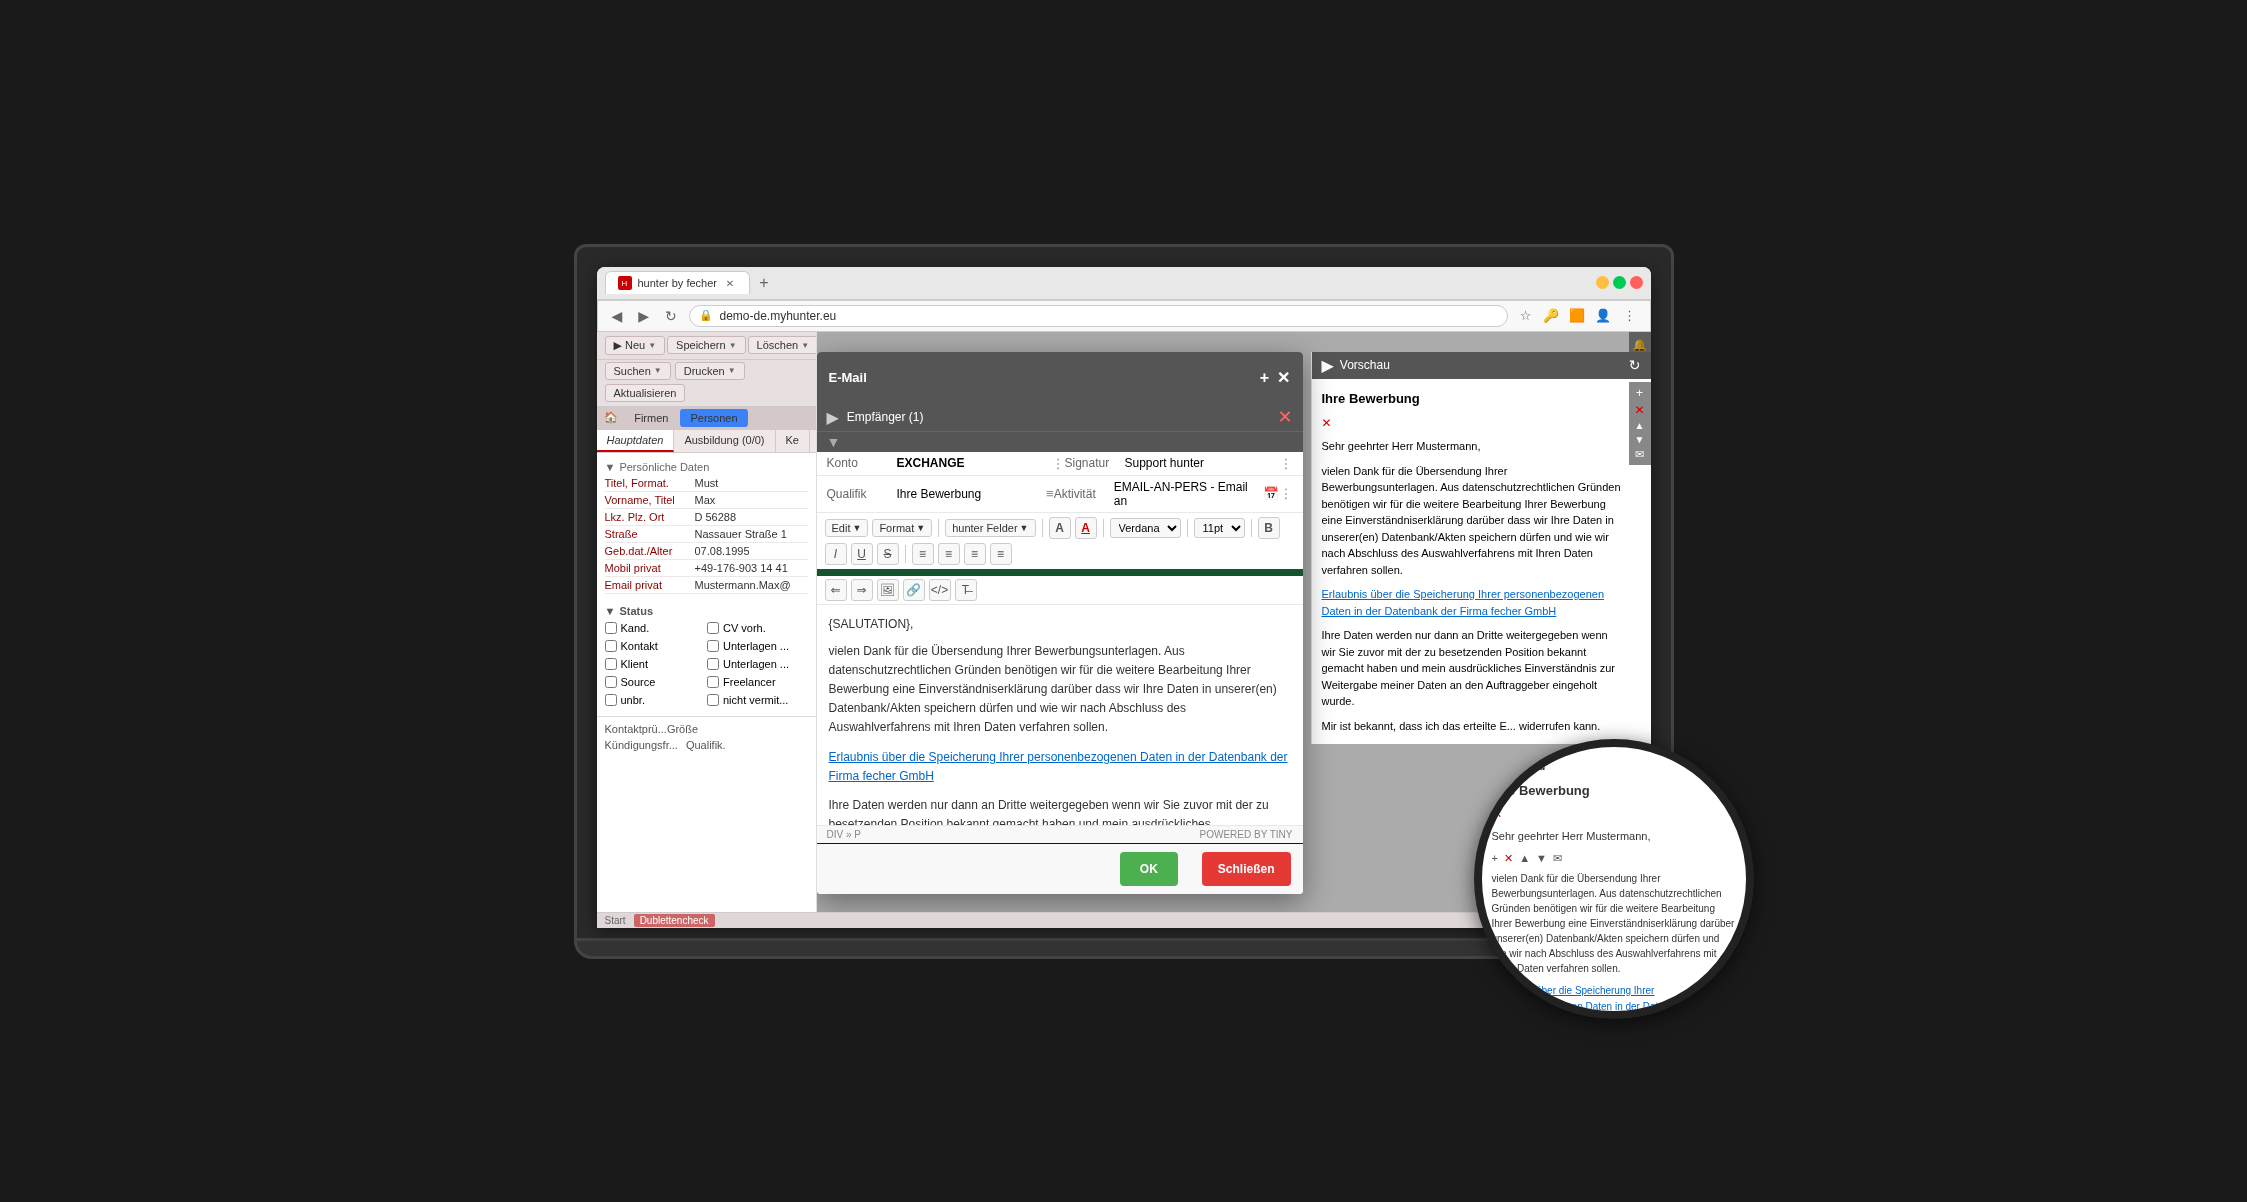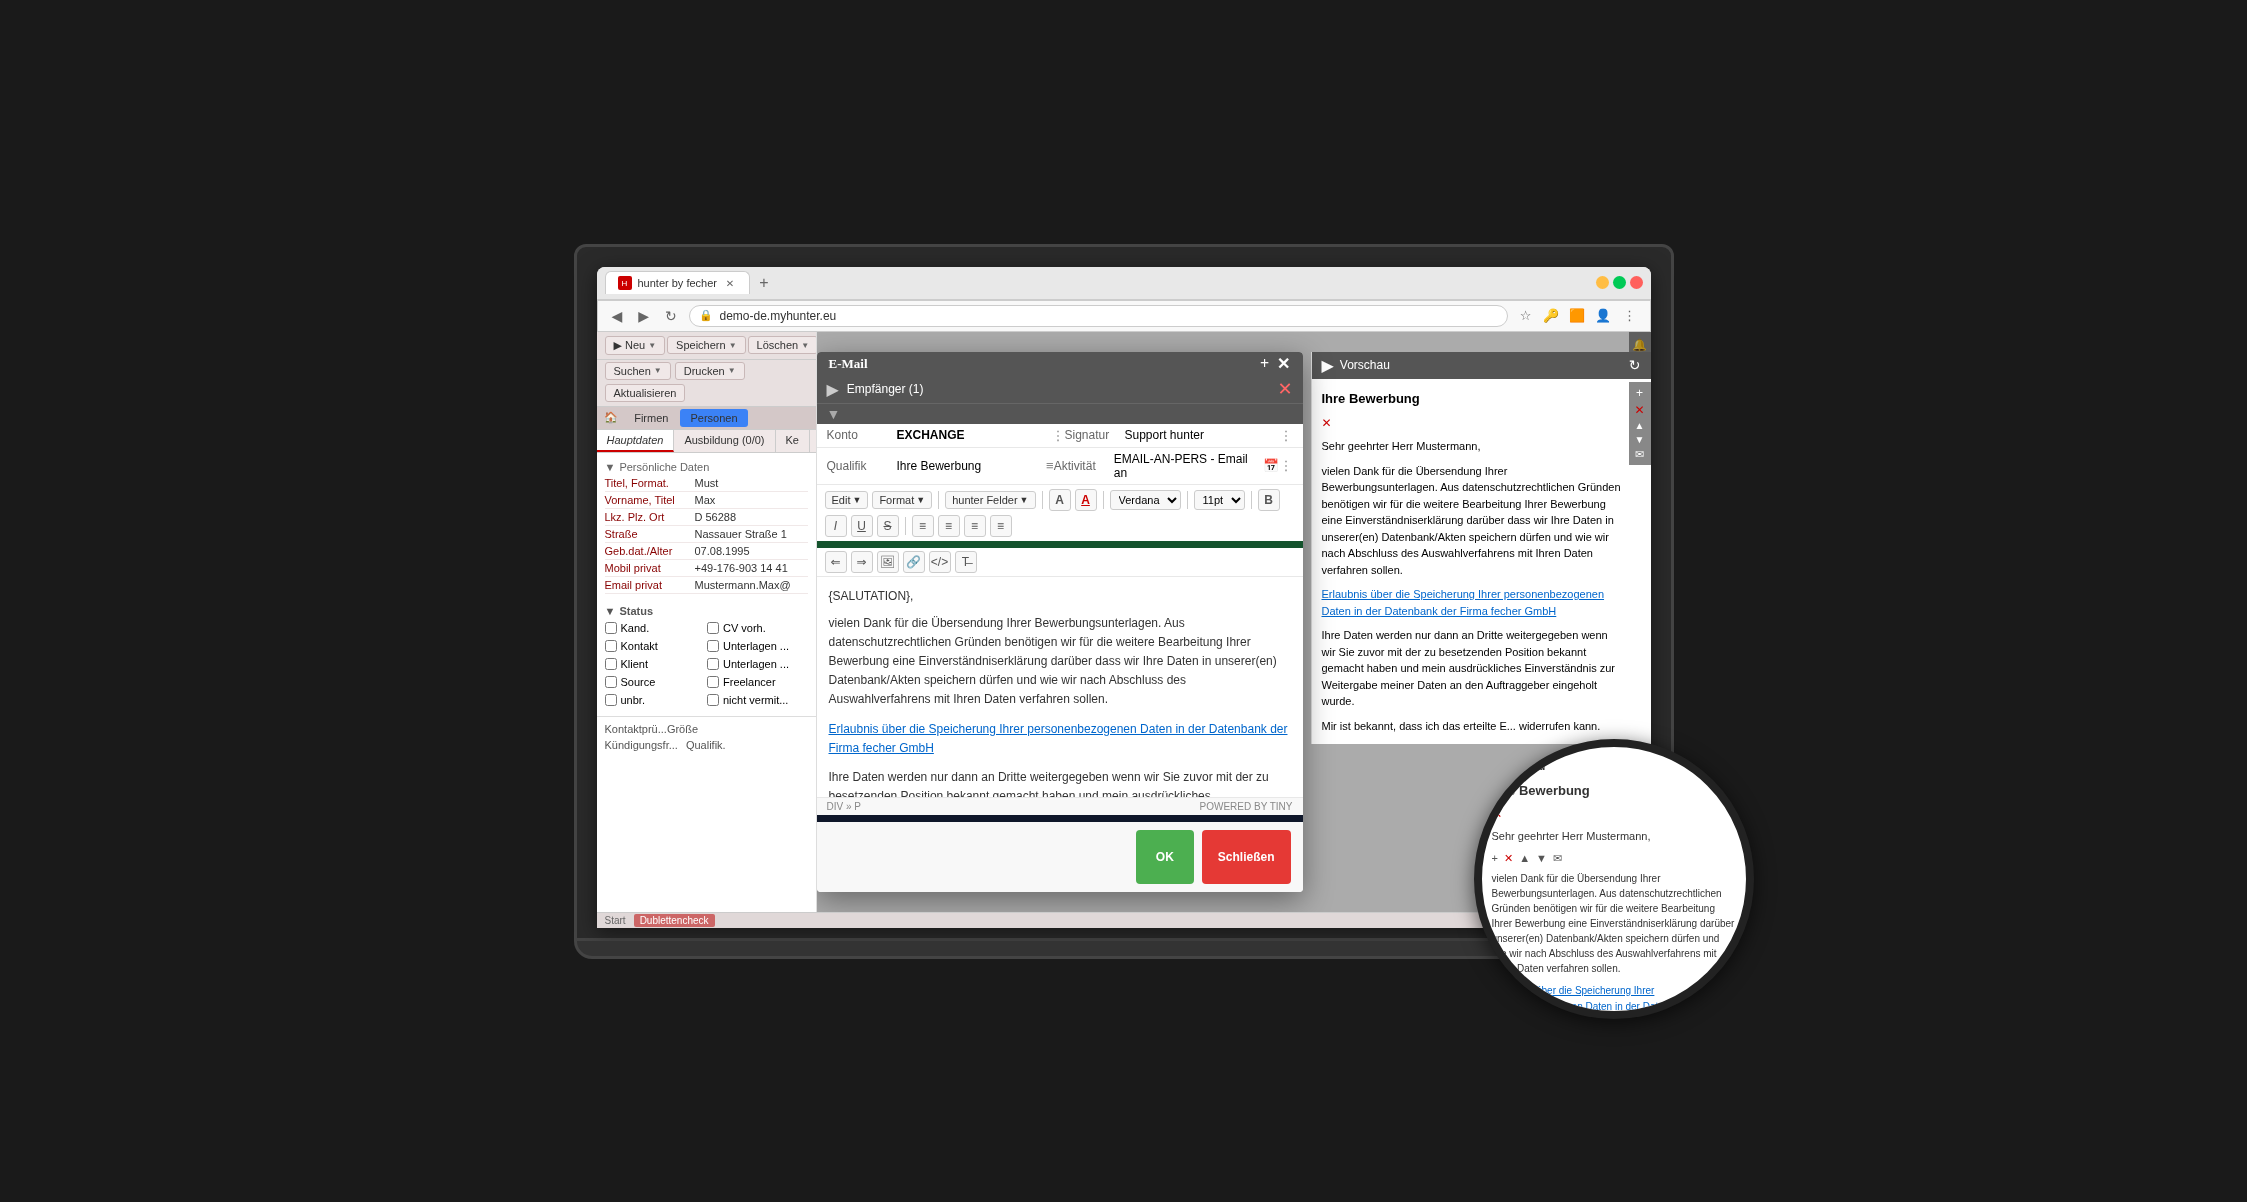--- a/index.html
+++ b/index.html
@@ -340,27 +340,26 @@
       background: #fff;
       width: 560px;
       border-radius: 4px;
       box-shadow: 0 8px 30px rgba(0,0,0,0.4);
       overflow: hidden;
       z-index: 20;
     }
     .modal-header {
       background: #555;
       color: white;
-      padding: 4px 12px;
+      padding: 18px 12px;
       display: flex;
       align-items: center;
       justify-content: space-between;
       font-size: 13px;
       font-weight: 600;
-      font-family: Liberation Serif, serif;
     }
     .modal-header-actions {
       display: flex;
       gap: 8px;
     }
     .modal-header-btn {
       color: white;
       font-size: 16px;
       cursor: pointer;
       line-height: 1;
@@ -503,39 +502,39 @@
       padding: 3px 10px;
       font-size: 10px;
       color: #888;
       display: flex;
       justify-content: space-between;
     }
     .modal-footer {
       padding: 8px 12px;
       display: flex;
       justify-content: flex-end;
-      gap: 8px;
-      border-top: 7px solid #0f172a;
+      gap: 24px;
+      border-top: 1px solid #0f172a;
       background: #f8f8f8;
     }
     .btn-ok {
       background: #4caf50;
       color: white;
       border: none;
       padding: 6px 20px;
       border-radius: 4px;
       font-size: 12px;
       cursor: pointer;
       font-weight: 600;
     }
     .btn-close {
       background: #e53935;
       color: white;
       border: none;
-      padding: 20px 16px;
+      padding: 10px 16px;
       border-radius: 4px;
       font-size: 12px;
       cursor: pointer;
       font-weight: 600;
     }
 
     
     .magnifier {
       position: absolute;
       bottom: -60px;

